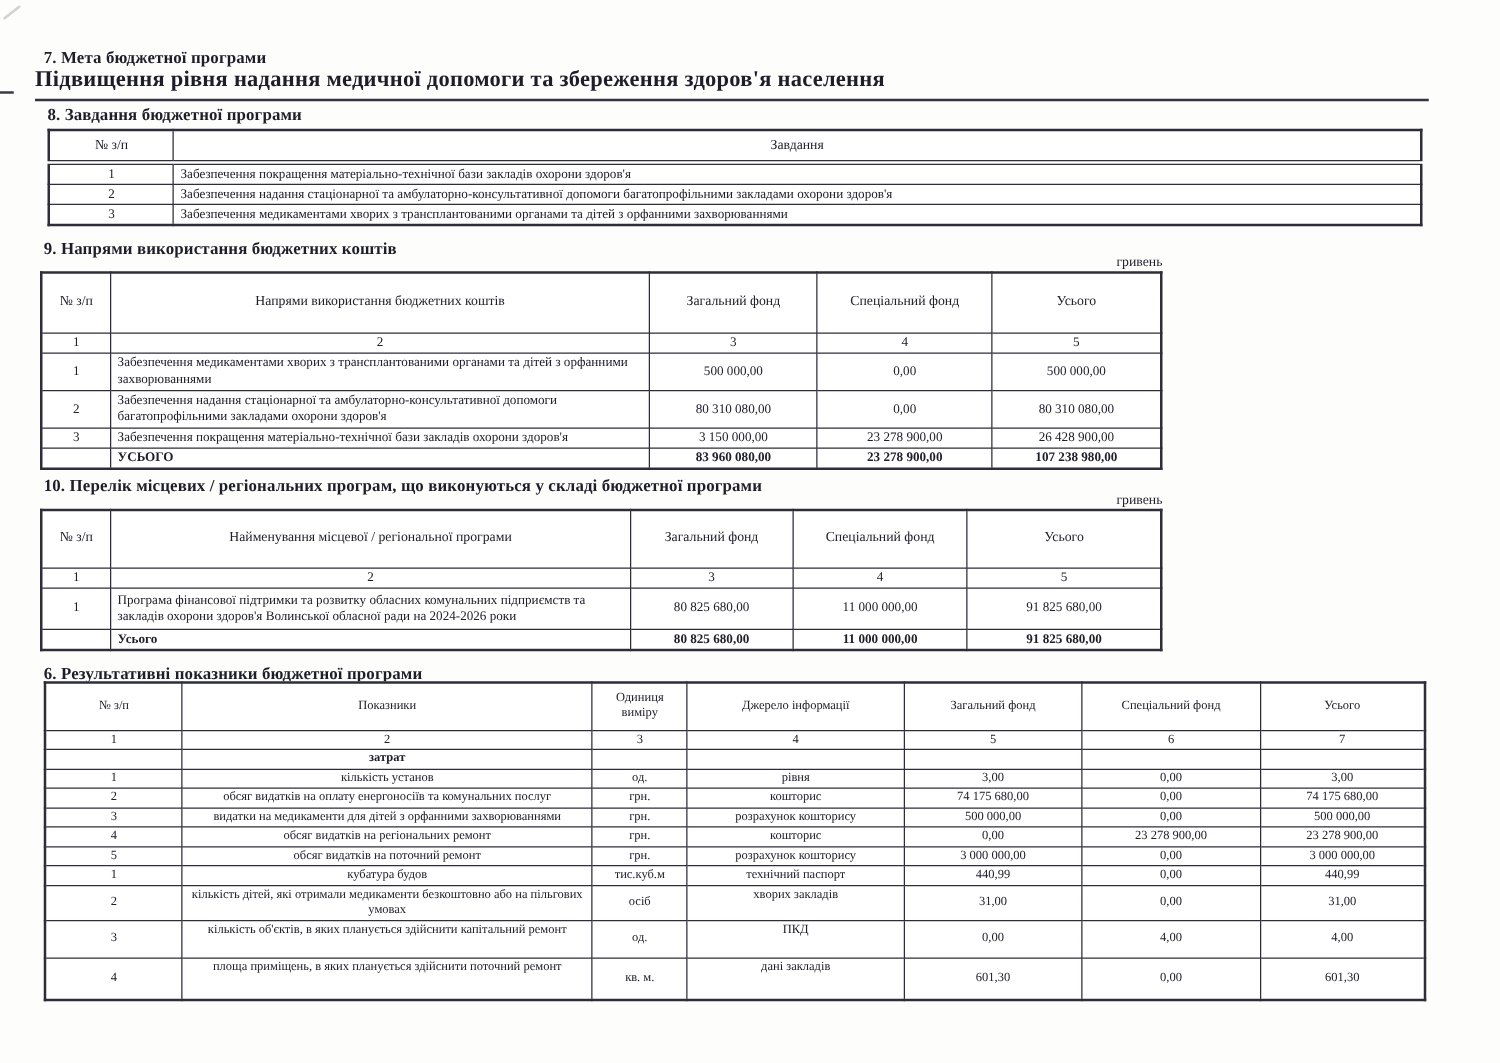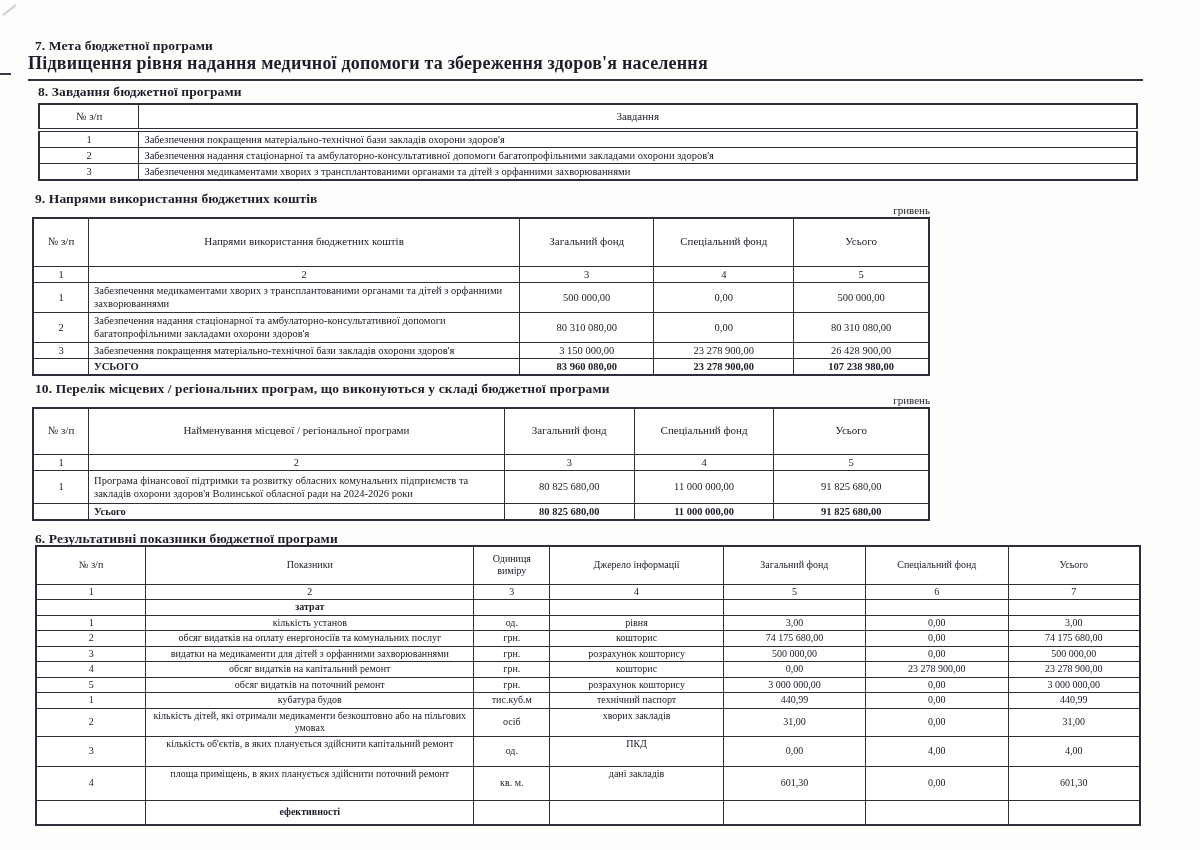--- a/index.html
+++ b/index.html
@@ -236,21 +236,21 @@
       <td class="c">3</td>
       <td class="c">видатки на медикаменти для дітей з орфанними захворюваннями</td>
       <td class="c">грн.</td>
       <td class="c">розрахунок кошторису</td>
       <td class="c">500 000,00</td>
       <td class="c">0,00</td>
       <td class="c">500 000,00</td>
     </tr>
     <tr class="h13">
       <td class="c">4</td>
-      <td class="c">обсяг видатків на капітальний ремонт</td>
+      <td class="c">обсяг видатків на регіональних ремонт</td>
       <td class="c">грн.</td>
       <td class="c">кошторис</td>
       <td class="c">0,00</td>
       <td class="c">23 278 900,00</td>
       <td class="c">23 278 900,00</td>
     </tr>
     <tr class="h13">
       <td class="c">5</td>
       <td class="c">обсяг видатків на поточний ремонт</td>
       <td class="c">грн.</td>
@@ -288,24 +288,15 @@
     </tr>
     <tr class="h34">
       <td class="c">4</td>
       <td class="c" style="vertical-align:top;">площа приміщень, в яких планується здійснити поточний ремонт</td>
       <td class="c">кв. м.</td>
       <td class="c" style="vertical-align:top;">дані закладів</td>
       <td class="c">601,30</td>
       <td class="c">0,00</td>
       <td class="c">601,30</td>
     </tr>
-    <tr class="h25">
-      <td></td>
-      <td class="c b">ефективності</td>
-      <td></td>
-          <td></td>
-      <td></td>
-          <td></td>
-      <td></td>
-    </tr>
   </tbody>
     </table>
 </div>
 
 </body></html>

